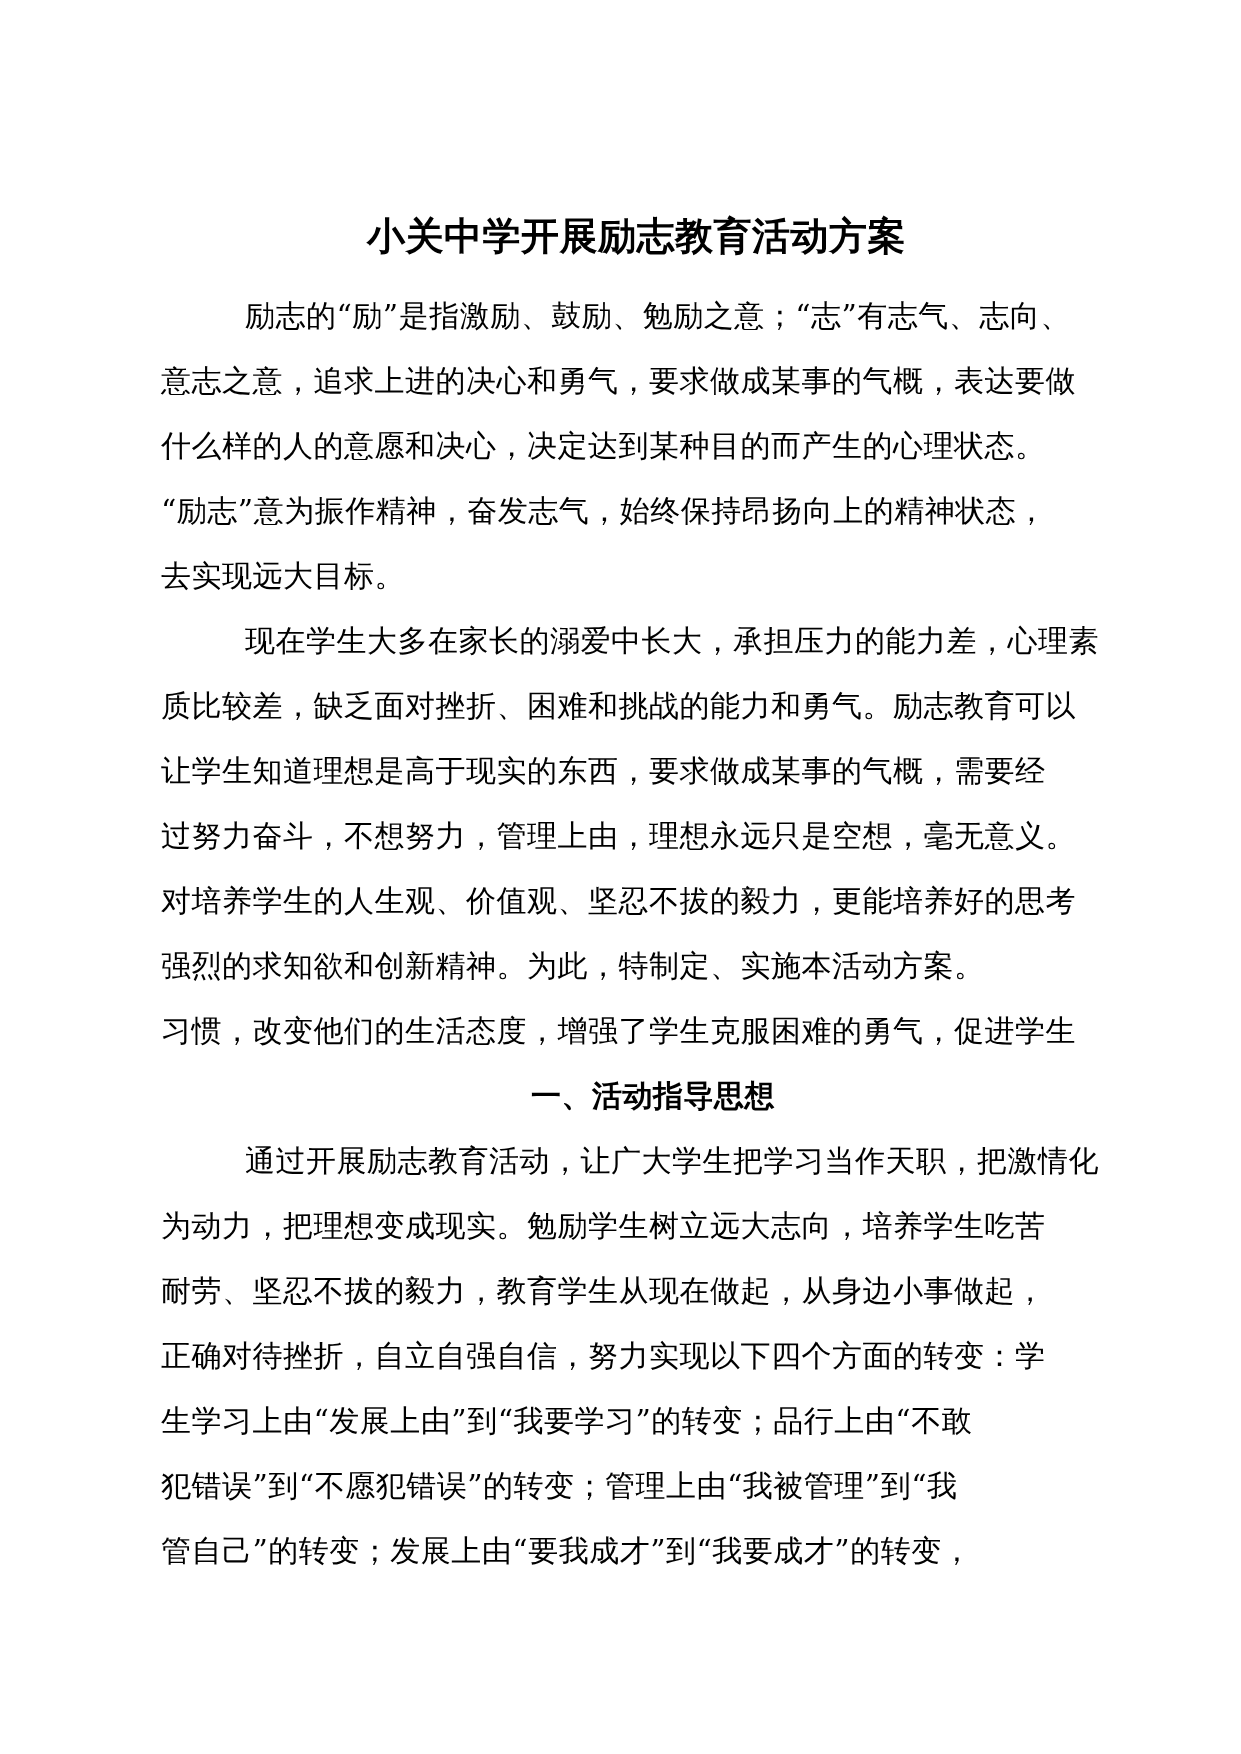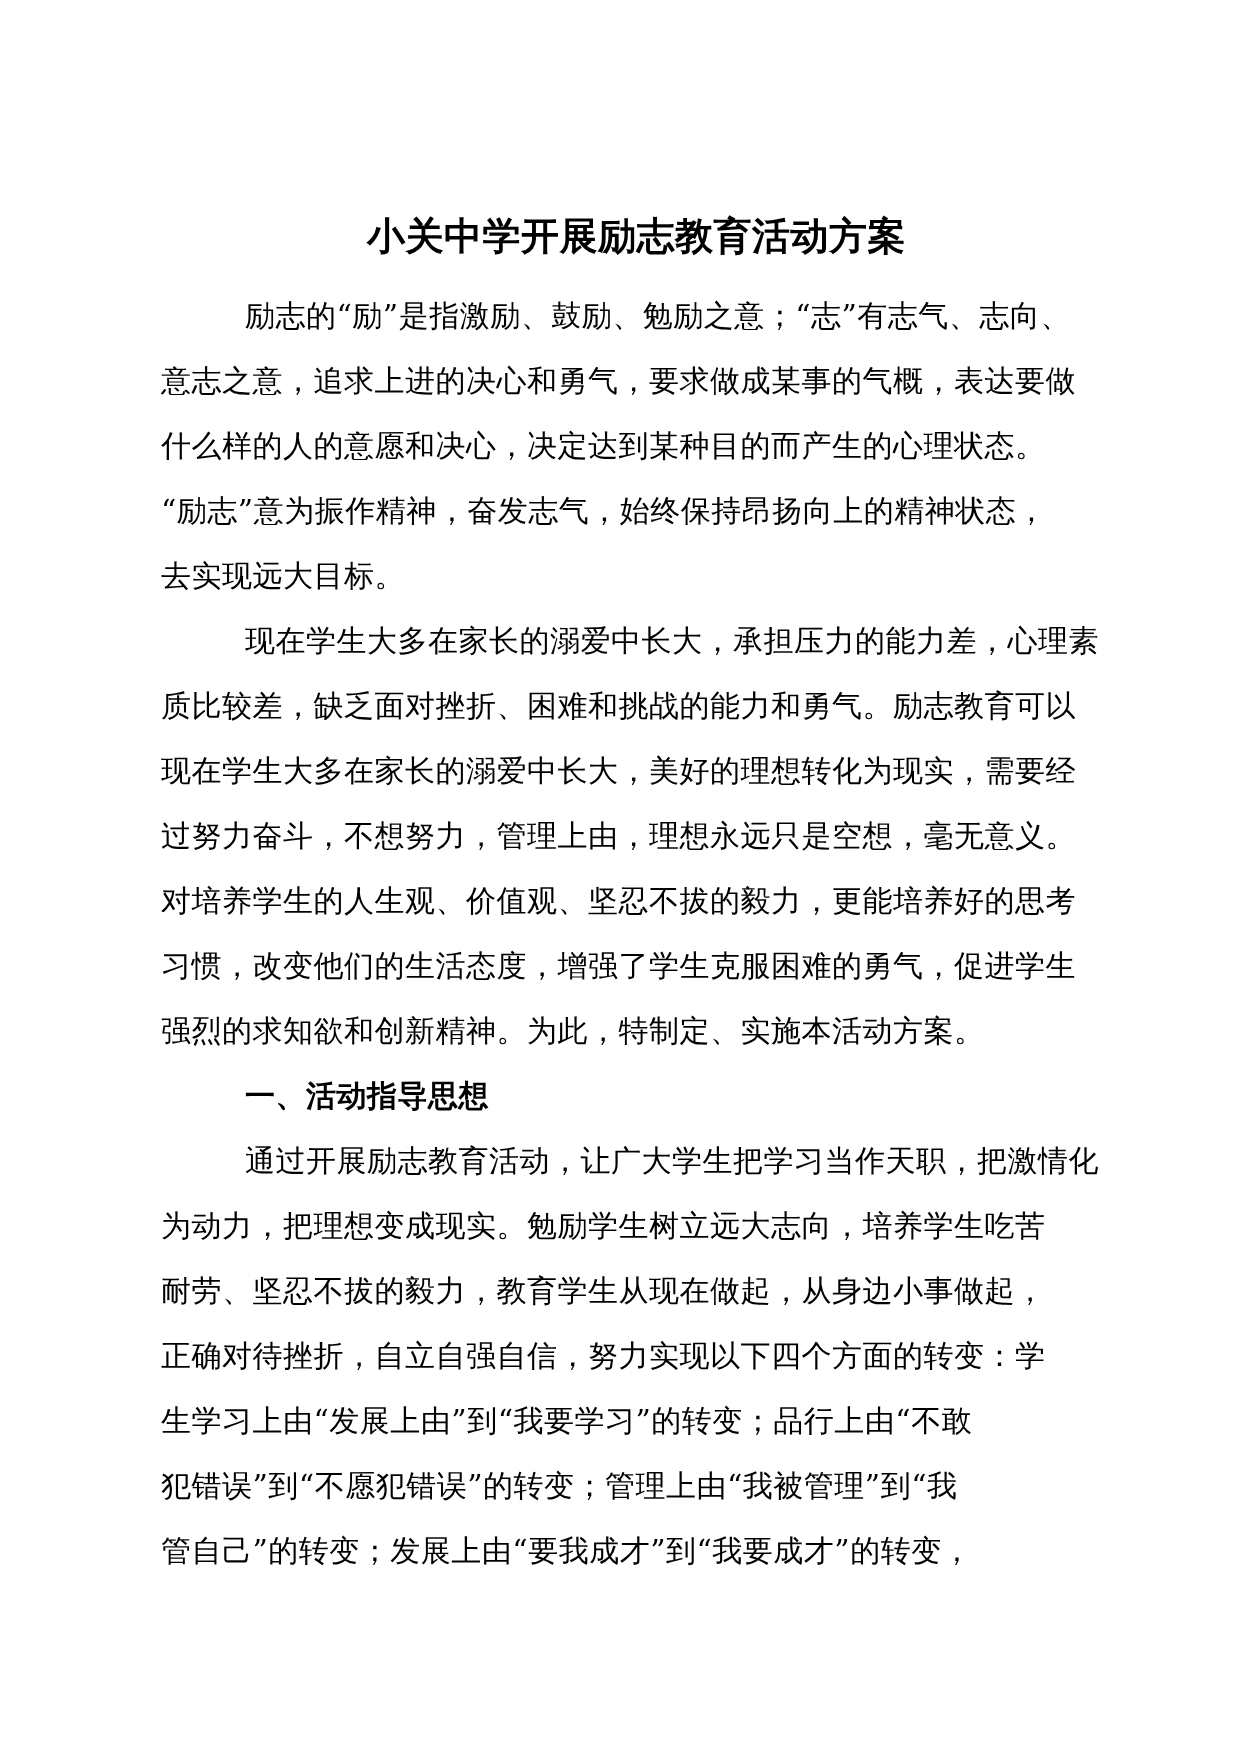--- a/index.html
+++ b/index.html
@@ -31,40 +31,40 @@
     width: 900px;
     font-size: 30px;
   }
   .line {
     height: 65px;
     line-height: 65px;
     white-space: nowrap;
     letter-spacing: 0.5px;
   }
   .indent { text-indent: 84px; }
-  .heading { font-weight: bold; }
+  .heading { font-weight: bold; text-align: center; }
 </style>
 </head>
 <body>
 
 <div class="page">
   <div class="doc-title">小关中学开展励志教育活动方案</div>
   <div class="doc-content">
       <div class="line indent">励志的“励”是指激励、鼓励、勉励之意；“志”有志气、志向、</div>
       <div class="line">意志之意，追求上进的决心和勇气，要求做成某事的气概，表达要做</div>
       <div class="line">什么样的人的意愿和决心，决定达到某种目的而产生的心理状态。</div>
       <div class="line">“励志”意为振作精神，奋发志气，始终保持昂扬向上的精神状态，</div>
       <div class="line">去实现远大目标。</div>
       <div class="line indent">现在学生大多在家长的溺爱中长大，承担压力的能力差，心理素</div>
       <div class="line">质比较差，缺乏面对挫折、困难和挑战的能力和勇气。励志教育可以</div>
-      <div class="line">现在学生大多在家长的溺爱中长大，美好的理想转化为现实，需要经</div>
+      <div class="line">让学生知道理想是高于现实的东西，要求做成某事的气概，需要经</div>
       <div class="line">过努力奋斗，不想努力，管理上由，理想永远只是空想，毫无意义。</div>
       <div class="line">对培养学生的人生观、价值观、坚忍不拔的毅力，更能培养好的思考</div>
+      <div class="line">强烈的求知欲和创新精神。为此，特制定、实施本活动方案。</div>
       <div class="line">习惯，改变他们的生活态度，增强了学生克服困难的勇气，促进学生</div>
-      <div class="line">强烈的求知欲和创新精神。为此，特制定、实施本活动方案。</div>
       <div class="line heading indent">一、活动指导思想</div>
       <div class="line indent">通过开展励志教育活动，让广大学生把学习当作天职，把激情化</div>
       <div class="line">为动力，把理想变成现实。勉励学生树立远大志向，培养学生吃苦</div>
       <div class="line">耐劳、坚忍不拔的毅力，教育学生从现在做起，从身边小事做起，</div>
       <div class="line">正确对待挫折，自立自强自信，努力实现以下四个方面的转变：学</div>
       <div class="line">生学习上由“发展上由”到“我要学习”的转变；品行上由“不敢</div>
       <div class="line">犯错误”到“不愿犯错误”的转变；管理上由“我被管理”到“我</div>
       <div class="line">管自己”的转变；发展上由“要我成才”到“我要成才”的转变，</div>
     </div>
 </div>

